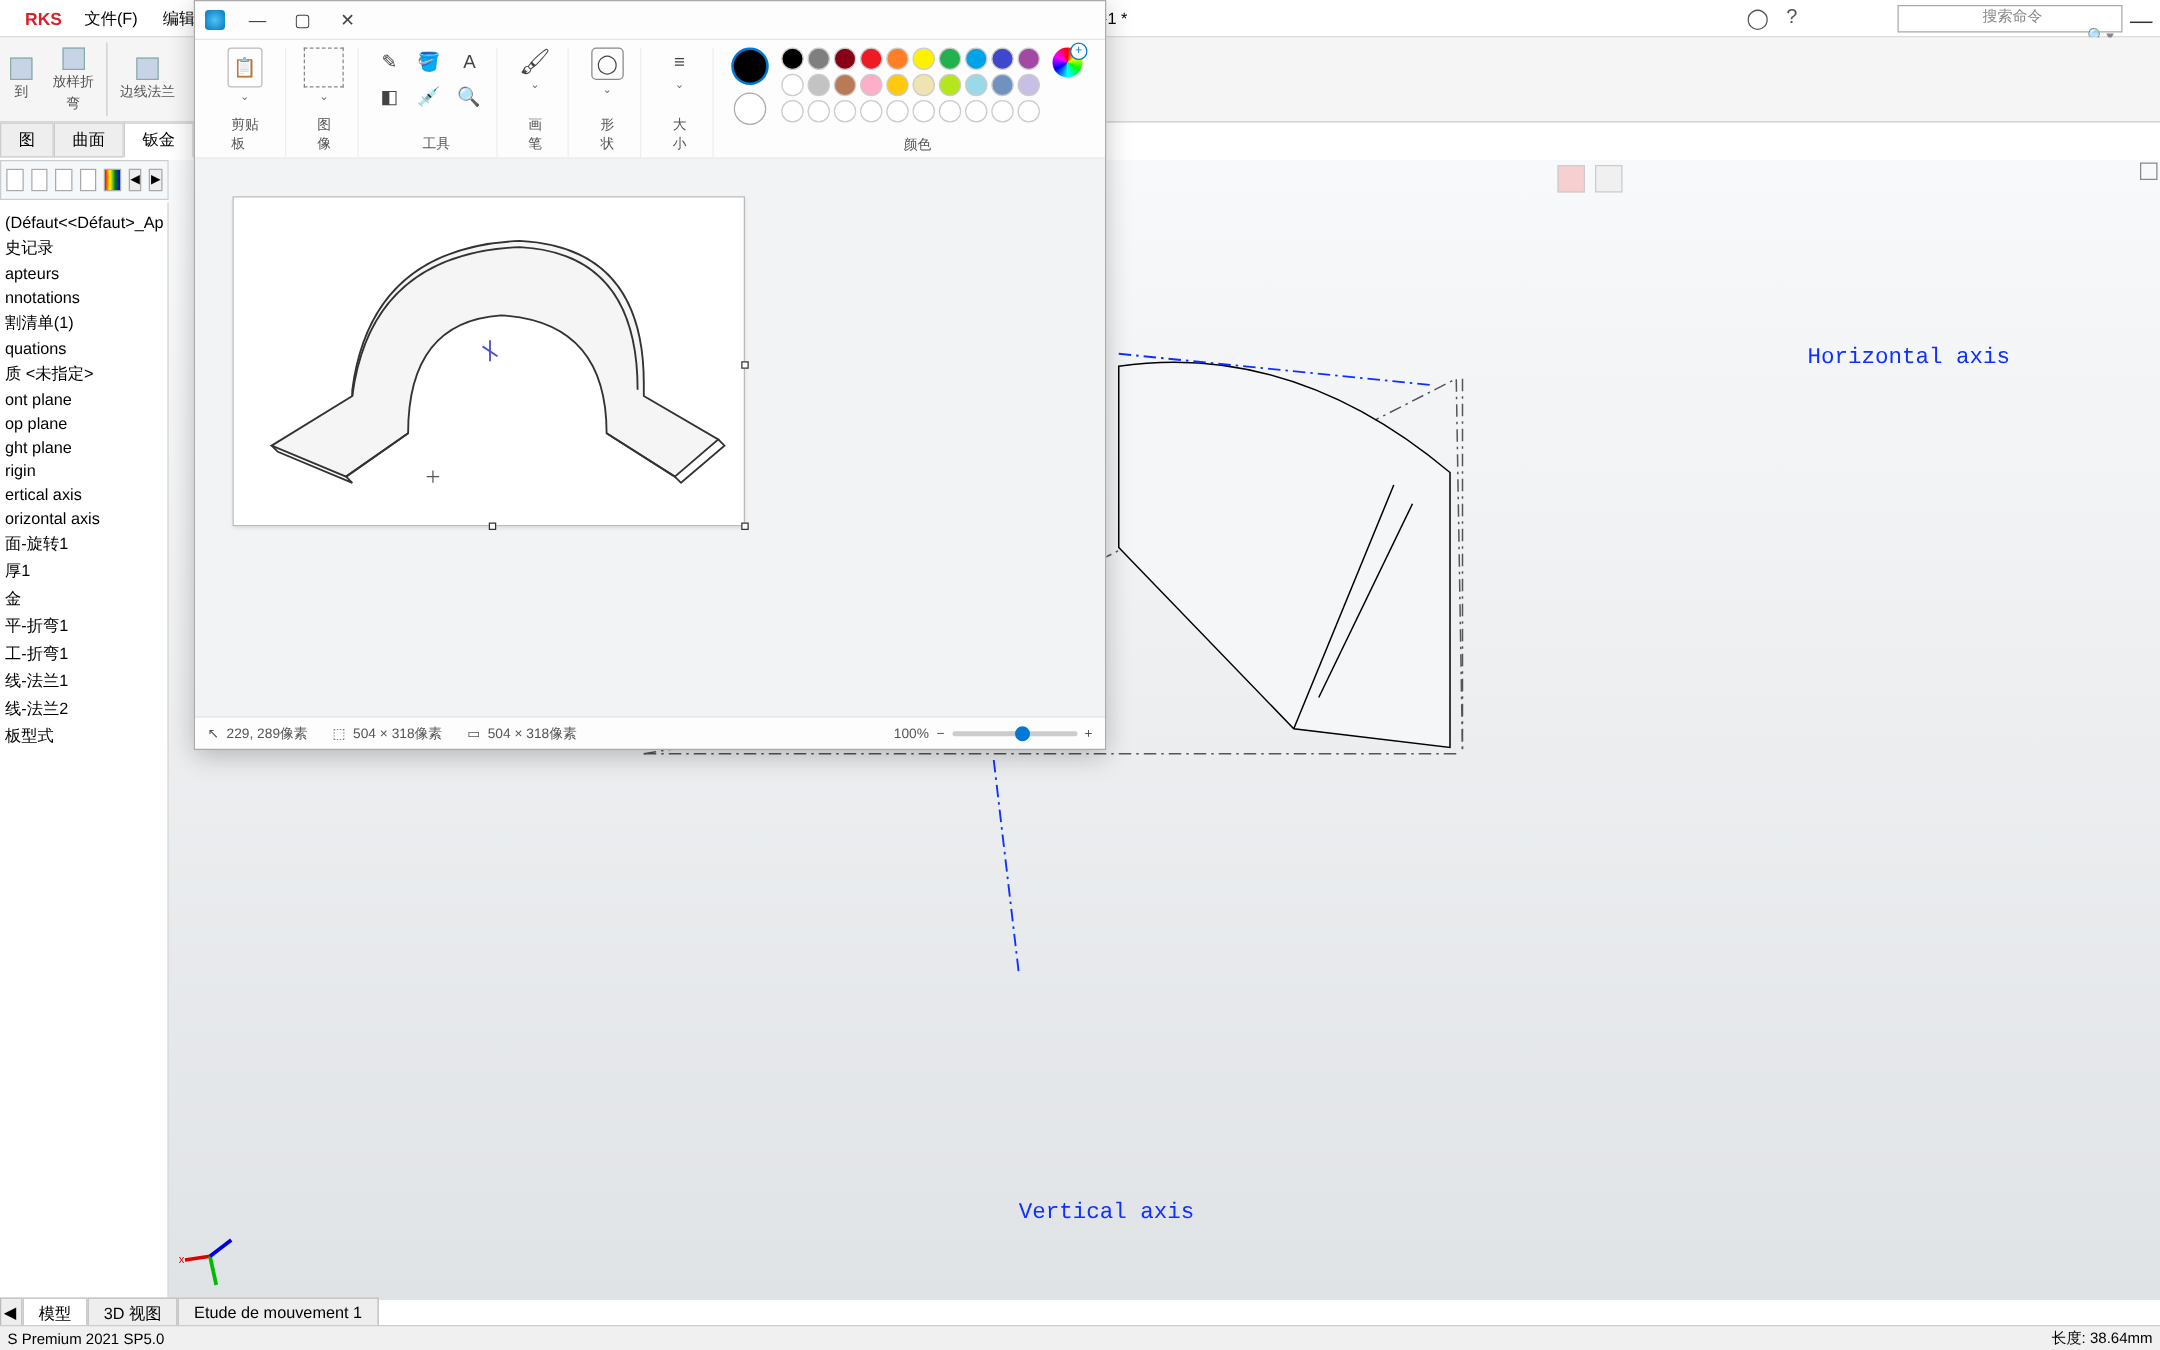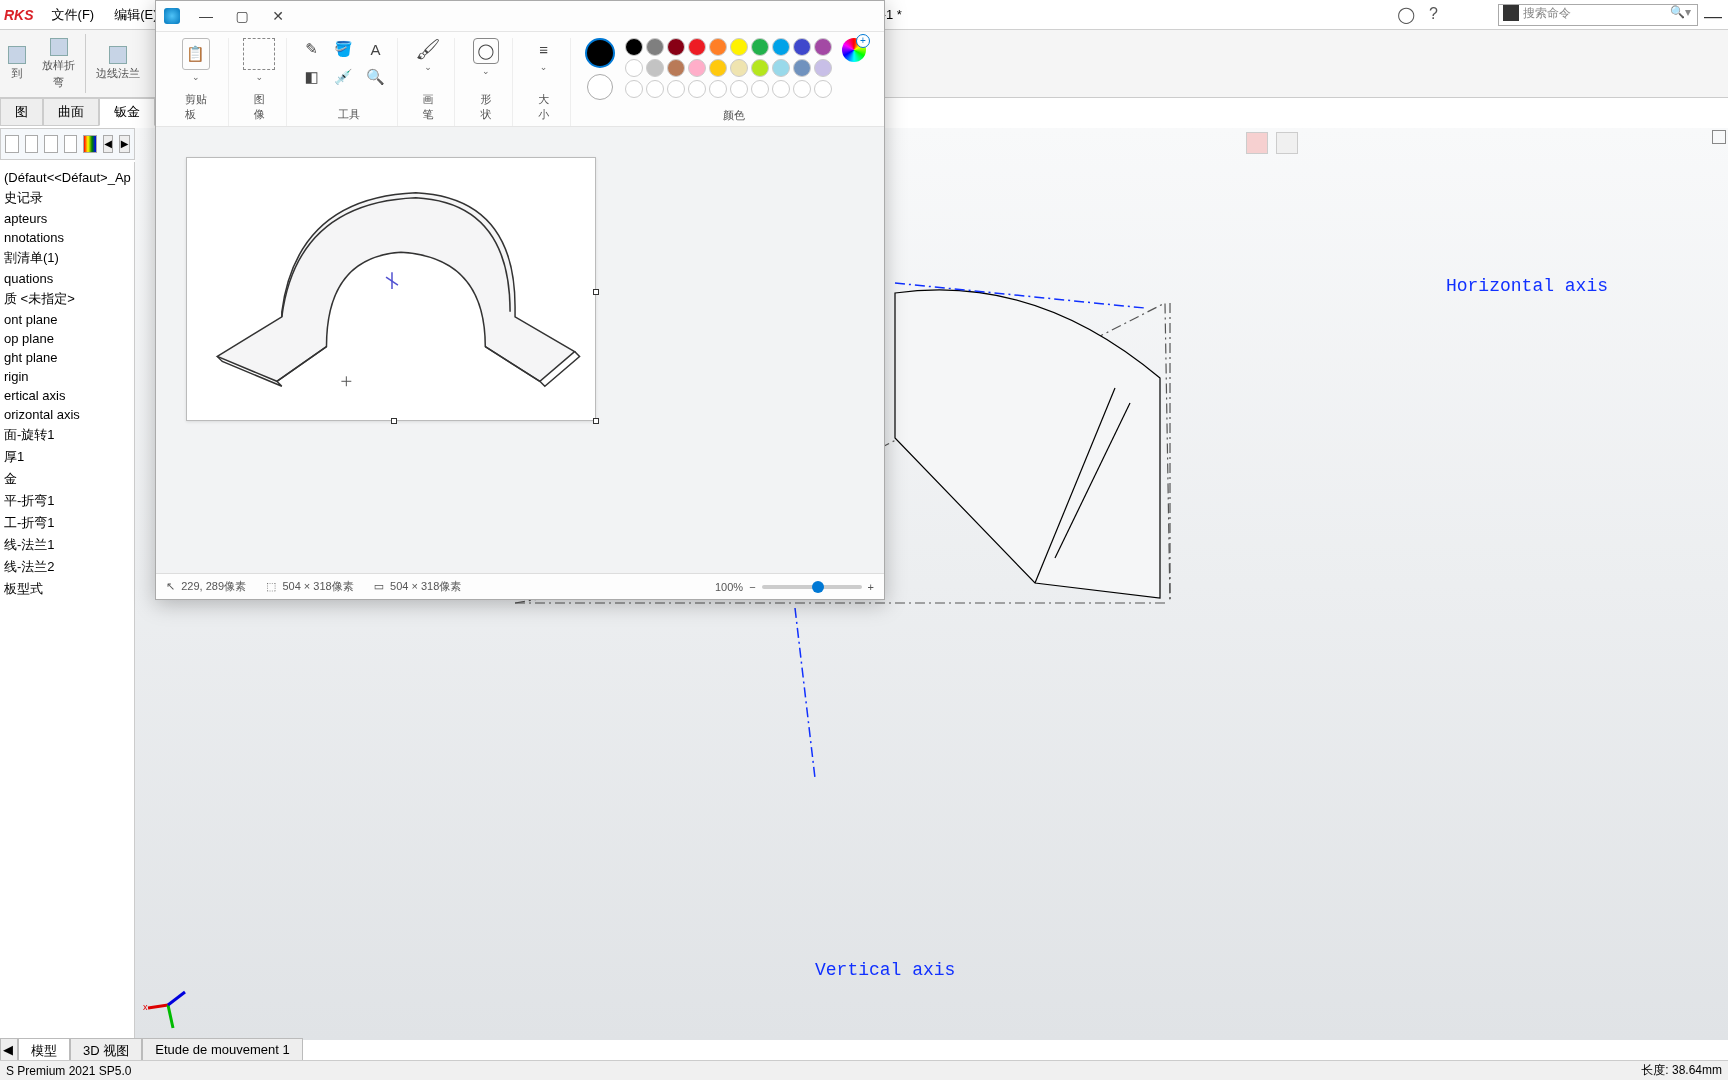--- a/index.html
+++ b/index.html
@@ -1,23 +1,23 @@
 <!DOCTYPE html>
 <html><head>
 <meta charset="utf-8">
 <style>
 * { margin:0; padding:0; box-sizing:border-box; font-family:"Microsoft YaHei",Arial,sans-serif; }
 body { width:1728px; height:1080px; background:#fff; overflow:hidden; position:relative; }
 
 
 .sw-menubar { position:absolute; top:0; left:0; right:0; height:30px; background:#fff; display:flex; align-items:center; font-size:13px; border-bottom:1px solid #d0d0d0; }
-.sw-logo { color:#DA2128; font-style:italic; font-weight:bold; padding:0 8px 0 4px; font-size:14px;text-align:center;}
+.sw-logo { color:#DA2128; font-weight:bold; padding:0 8px 0 20px; font-size:14px;text-align:center;}
 .sw-menu-item { padding:0 10px; cursor:pointer; }
 .sw-doc-title { position:absolute; left:860px; font-size:13px;text-align:right; }
-.sw-search { position:absolute; right:30px; top:4px; width:200px; height:22px; border:1px solid #aaa; display:flex; align-items:flex-start; font-size:12px; color:#888; padding-left:4px; background:#fff;}
+.sw-search { position:absolute; right:30px; top:4px; width:180px; height:22px; border:1px solid #aaa; display:flex; align-items:center; font-size:12px; color:#888; padding-left:4px; background:#fff;flex-direction:column;}
 .sw-search .icon { width:16px;height:16px;background:#333;margin-right:4px;}
 .sw-help-icons { position:absolute; right:250px; top:5px; display:flex; gap:14px; color:#555; font-size:16px;}
 .sw-min { position:absolute; right:6px; top:6px; font-size:18px; color:#333; }
 
 .sw-ribbon { position:absolute; top:30px; left:0; right:0; height:68px; background:#f5f5f5; border-bottom:1px solid #ccc; display:flex; }
 .sw-ribbon-btn { display:flex; flex-direction:column; align-items:center; justify-content:center; padding:4px 8px; font-size:11px; color:#555; gap:2px;}
 .sw-ribbon-btn .ic { width:18px;height:18px;background:#c7d4e6;border:1px solid #8aa; }
 
 .sw-tabs { position:absolute; top:98px; left:0; height:28px; display:flex; font-size:13px; }
 .sw-tab { padding:4px 14px; background:#eee; border:1px solid #ccc; cursor:pointer;}

